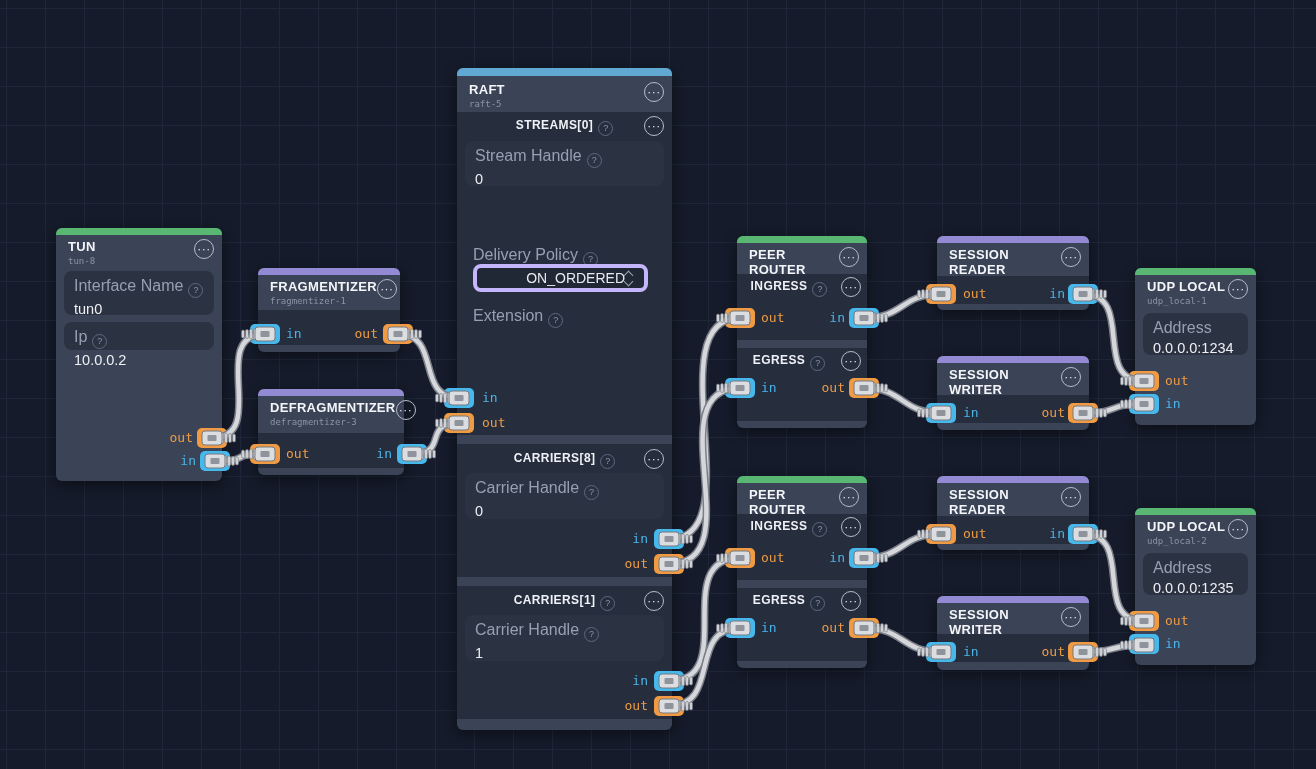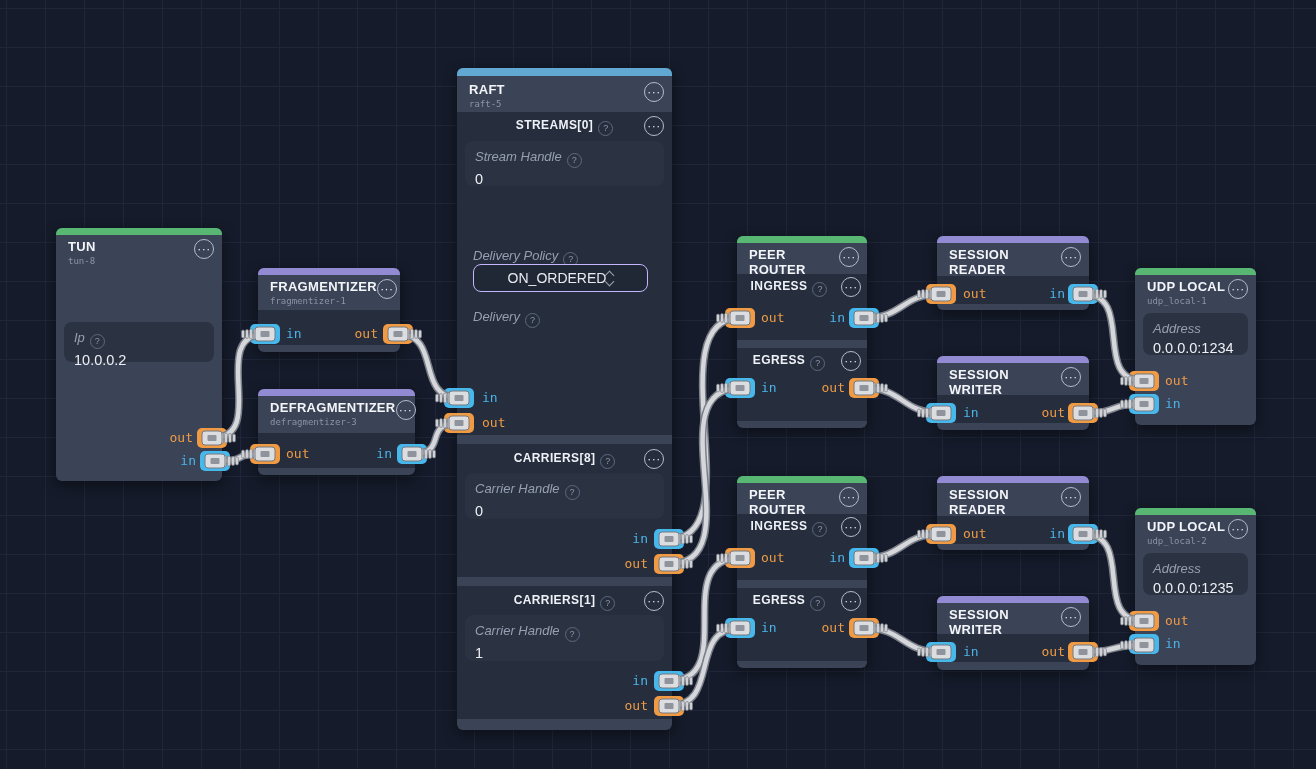--- a/index.html
+++ b/index.html
@@ -24,24 +24,24 @@
         color:#e8ecf3;background:transparent;font-size:12px;line-height:17px;
         text-align:center;padding:0;letter-spacing:.5px;cursor:pointer;flex:none;}
   .panel{position:absolute;left:0;right:0;background:#262d3d;}
   .sec-title{position:absolute;left:0;right:0;text-align:center;font-size:12px;
         font-weight:700;color:#eef1f6;letter-spacing:.4px;}
   .sec-menu{position:absolute;}
   .help{display:inline-block;width:13px;height:13px;border:1px solid #5d6880;border-radius:50%;
         color:#8b96aa;font-size:9px;font-weight:400;line-height:12px;text-align:center;
         margin-left:5px;vertical-align:-2px;letter-spacing:0;}
   .fieldbox{position:absolute;background:#2b3241;border-radius:8px;padding:6px 10px;box-sizing:border-box;}
-  .flabel{font-size:13px;color:#96a0b2;font-style:italic;}
+  .flabel{font-size:16px;color:#96a0b2;}
   .fvalue{font-size:14.5px;color:#edeff3;margin-top:3px;}
-  .select{position:absolute;background:#202735;border:1px solid #c4b5fd;border-radius:8px;
-        display:flex;align-items:center;justify-content:center;
+  .select{position:absolute;background:#202735;border:4px solid #c4b5fd;border-radius:8px;
+        display:flex;align-items:center;justify-content:flex-end;
         padding:0 12px;box-sizing:border-box;cursor:pointer;}
   .select .sval{font-size:14px;color:#e8ebf1;}
   .chev-down{width:7px;height:7px;border-right:1.8px solid #9aa4b6;border-bottom:1.8px solid #9aa4b6;
         transform:rotate(45deg);margin-top:-4px;}
   .chev-updown{display:flex;flex-direction:column;align-items:center;gap:3px;}
   .chev-updown i{display:block;width:6px;height:6px;border-right:1.6px solid #9aa4b6;
         border-bottom:1.6px solid #9aa4b6;}
   .chev-updown i.up{transform:rotate(-135deg);margin-bottom:-2px;}
   .chev-updown i.down{transform:rotate(45deg);margin-top:-2px;}
   .port{position:absolute;width:30px;height:20px;border-radius:5px;z-index:12;}
@@ -59,21 +59,25 @@
 
   <div class="node" style="left:56px;top:228px;width:166px;height:253px">
     <div class="accent green"></div>
     <div class="head">
       <div>
         <div class="title">TUN</div>
         <div class="subtitle">tun-8</div>
       </div>
       <button class="menu-btn">···</button>
     </div>
-    <div class="fieldbox" style="left:8px;right:8px;top:94px;height:40px">
+    <div class="fieldbox" style="left:8px;right:8px;top:43px;height:44px">
+      <div><span class="flabel">Interface Name</span><span class="help">?</span></div>
+      <div class="fvalue">tun0</div>
+    </div>
+    <div class="fieldbox" style="left:8px;right:8px;top:94px;height:28px">
       <div><span class="flabel">Ip</span><span class="help">?</span></div>
       <div class="fvalue">10.0.0.2</div>
     </div>
     <span class="plabel cout ra" style="left:95px;top:202px;width:42px">out</span>
     <span class="port pout" style="left:141px;top:200px">
         <span class="pp"></span>
       </span>
     <span class="plabel cin ra" style="left:98px;top:225px;width:42px">in</span>
     <span class="port pin" style="left:144px;top:223px">
         <span class="pp"></span>
@@ -93,21 +97,21 @@
     <span class="port pin" style="left:-8px;top:56px">
         <span class="pp"></span>
       </span>
     <span class="plabel cin" style="left:28px;top:58px">in</span>
     <span class="plabel cout ra" style="left:82px;top:58px;width:38px">out</span>
     <span class="port pout" style="left:125px;top:56px">
         <span class="pp"></span>
       </span>
   </div>
 
-  <div class="node" style="left:258px;top:389px;width:157px;height:86px">
+  <div class="node" style="left:258px;top:389px;width:146px;height:86px">
     <div class="accent purple"></div>
     <div class="head">
       <div>
         <div class="title">DEFRAGMENTIZER</div>
         <div class="subtitle">defragmentizer-3</div>
       </div>
       <button class="menu-btn">···</button>
     </div>
     <div class="panel" style="top:44px;height:35px"></div>
     <span class="port pout" style="left:-8px;top:55px">
@@ -138,21 +142,21 @@
       <div class="fvalue">0</div>
     </div>
     <div style="position:absolute;left:16px;top:178px"><span class="flabel">Delivery Policy</span><span class="help">?</span></div>
     <div class="select" style="left:16px;top:196px;width:175px;height:28px">
       <span class="sval">ON_ORDERED</span>
       <span class="chev-updown">
           <i class="up"></i>
           <i class="down"></i>
         </span>
     </div>
-    <div style="position:absolute;left:16px;top:239px"><span class="flabel">Delivery</span><span class="help">?</span></div>
+    <div style="position:absolute;left:16px;top:239px"><span class="flabel">Extension</span><span class="help">?</span></div>
     <span class="port pin" style="left:-13px;top:320px">
         <span class="pp"></span>
       </span>
     <span class="plabel cin" style="left:25px;top:322px">in</span>
     <span class="port pout" style="left:-13px;top:345px">
         <span class="pp"></span>
       </span>
     <span class="plabel cout" style="left:25px;top:347px">out</span>
 
     <div class="panel" style="top:376px;height:133px"></div>

